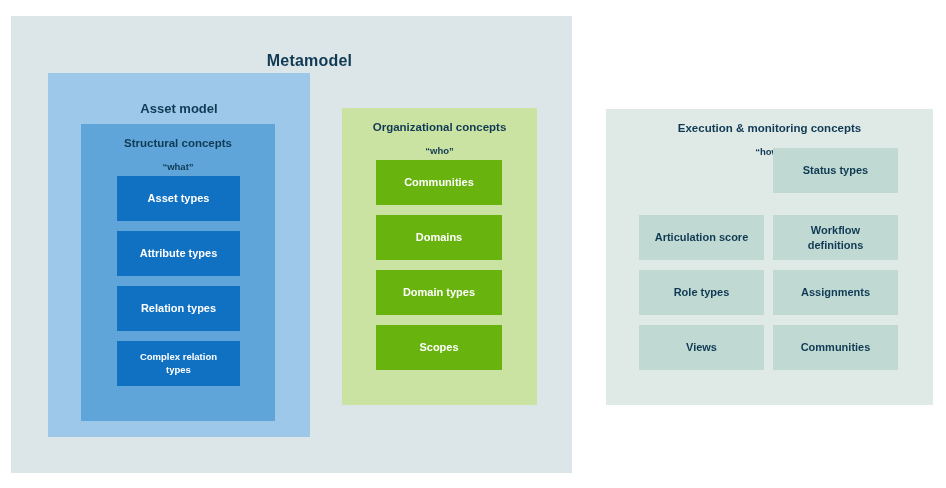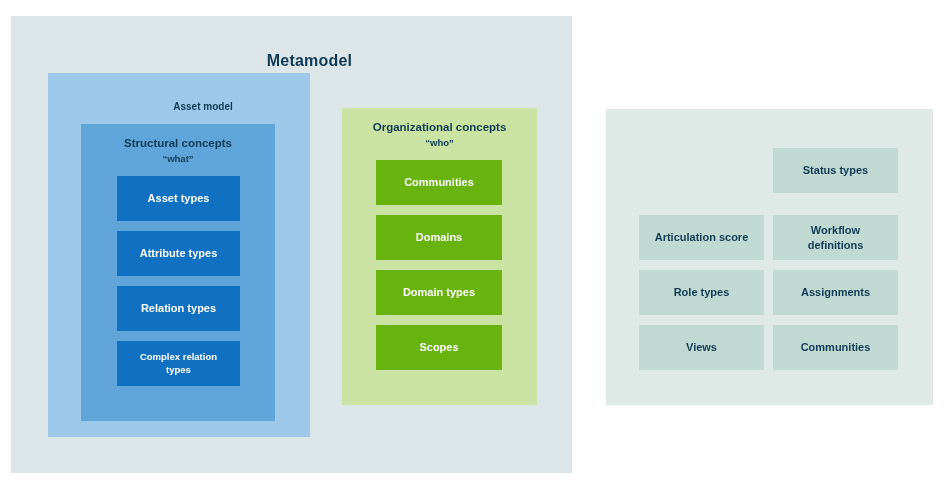--- a/index.html
+++ b/index.html
@@ -42,24 +42,23 @@
   
   .asset-model {
     left: 37px; top: 57px;
     width: 262px; height: 364px;
     background: var(--asset_model_bg);
   }
   .asset-model-title {
     position: absolute;
     left: 0; top: 28px; width: 100%;
     text-align: center;
-    font-size: 10px;
+    font-size: 13px;
     font-weight: bold;
     color: var(--text_dark);
-    padding-left: 24px;
   }
 
   
   .structural {
     left: 33px; top: 51px;
     width: 194px; height: 297px;
     background: var(--structural_bg);
   }
   .organizational {
     left: 331px; top: 92px;
@@ -79,21 +78,21 @@
     color: var(--text_dark);
   }
   .panel-title {
     font-size: 11.5px;
     font-weight: bold;
     line-height: 1.2;
   }
   .panel-sub {
     font-size: 9.5px;
     font-weight: bold;
-    margin-top: 2px;
+    margin-top: 10px;
   }
 
   
   .item {
     position: absolute;
     display: flex;
     align-items: center;
     justify-content: center;
     text-align: center;
     font-weight: bold;
@@ -148,20 +147,24 @@
         <div class="panel-sub">“who”</div>
       </div>
       <div class="item green" style="top:52px">Communities</div>
       <div class="item green" style="top:107px">Domains</div>
       <div class="item green" style="top:162px">Domain types</div>
       <div class="item green" style="top:217px">Scopes</div>
     </section>
   </section>
 
   <section class="panel execution dots">
+    <div class="panel-head">
+      <div class="panel-title">Execution &amp; monitoring concepts</div>
+      <div class="panel-sub">“how”</div>
+    </div>
     <div class="item teal" style="left:167px;top:39px">Status types</div>
     <div class="item teal" style="left:33px;top:106px">Articulation score</div>
     <div class="item teal" style="left:33px;top:161px">Role types</div>
     <div class="item teal" style="left:167px;top:106px">Workflow
 definitions</div>
     <div class="item teal" style="left:167px;top:161px">Assignments</div>
     <div class="item teal" style="left:33px;top:216px">Views</div>
     <div class="item teal" style="left:167px;top:216px">Communities</div>
   </section>
 

